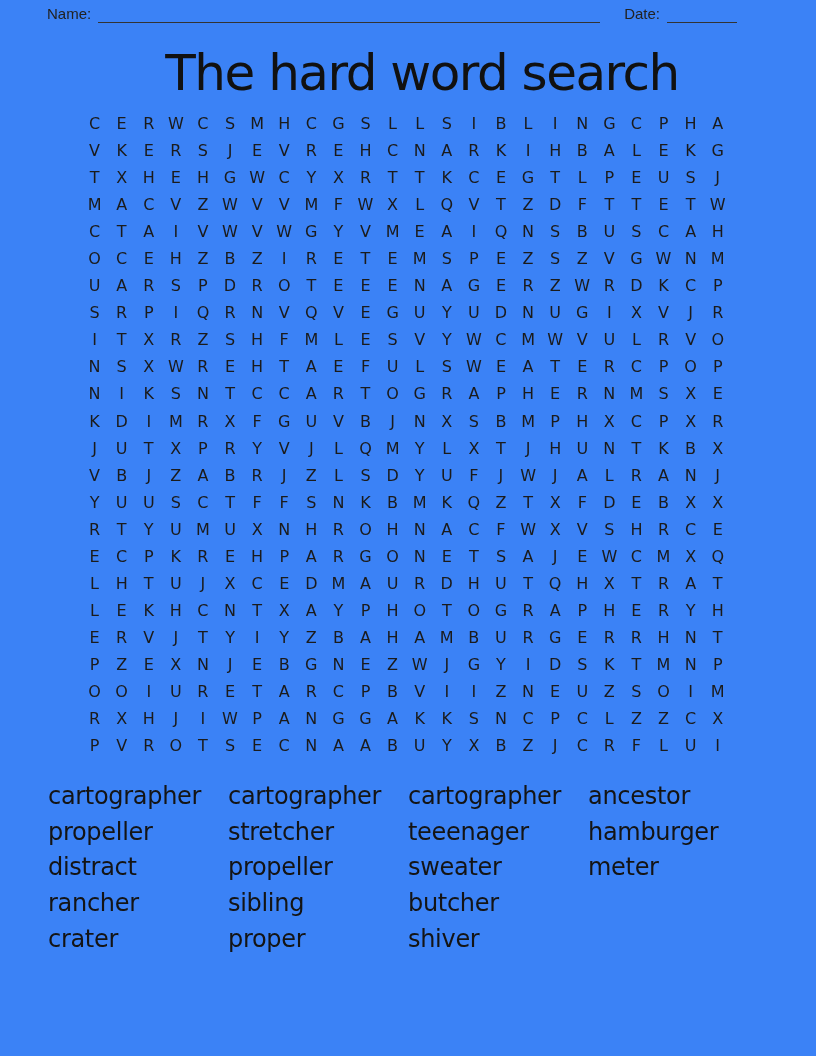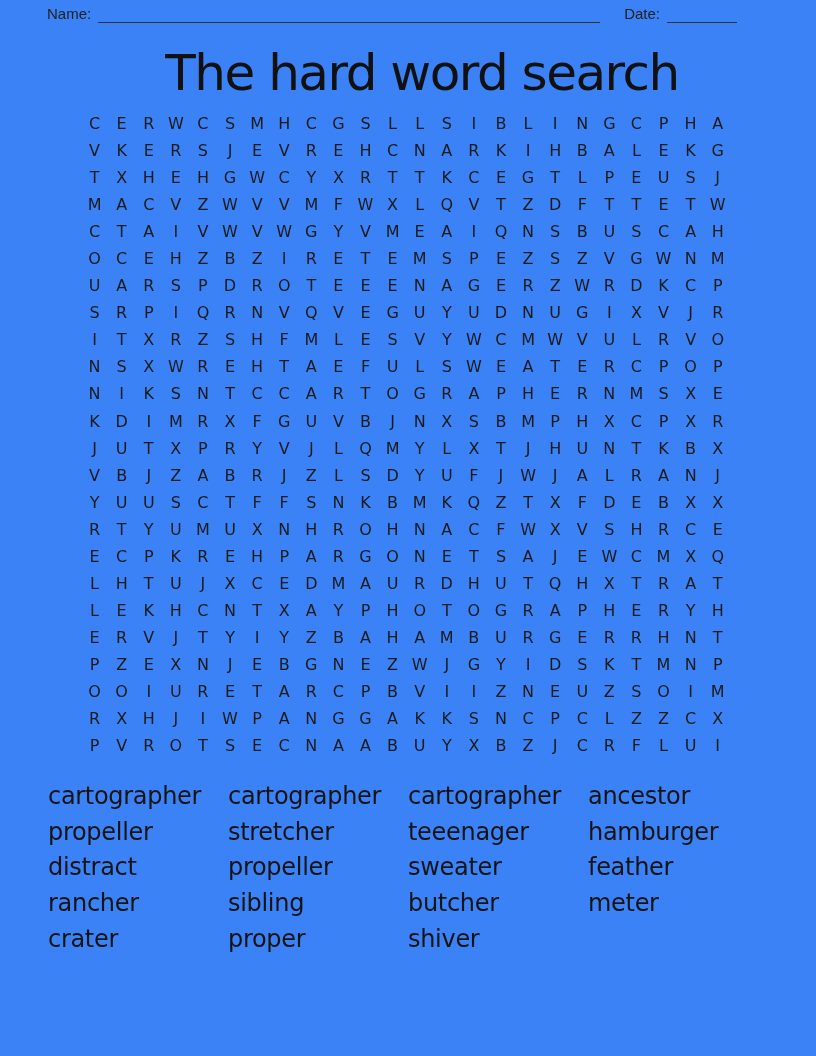--- a/index.html
+++ b/index.html
@@ -696,18 +696,17 @@
       <div class="word-col">
         <div class="word">cartographer</div>
         <div class="word">teeenager</div>
         <div class="word">sweater</div>
         <div class="word">butcher</div>
         <div class="word">shiver</div>
       </div>
       <div class="word-col">
         <div class="word">ancestor</div>
         <div class="word">hamburger</div>
-        <div class="word">feather</div>
         <div class="word">meter</div>
       </div>
     </div>
 
 </div>
 
 </body></html>

